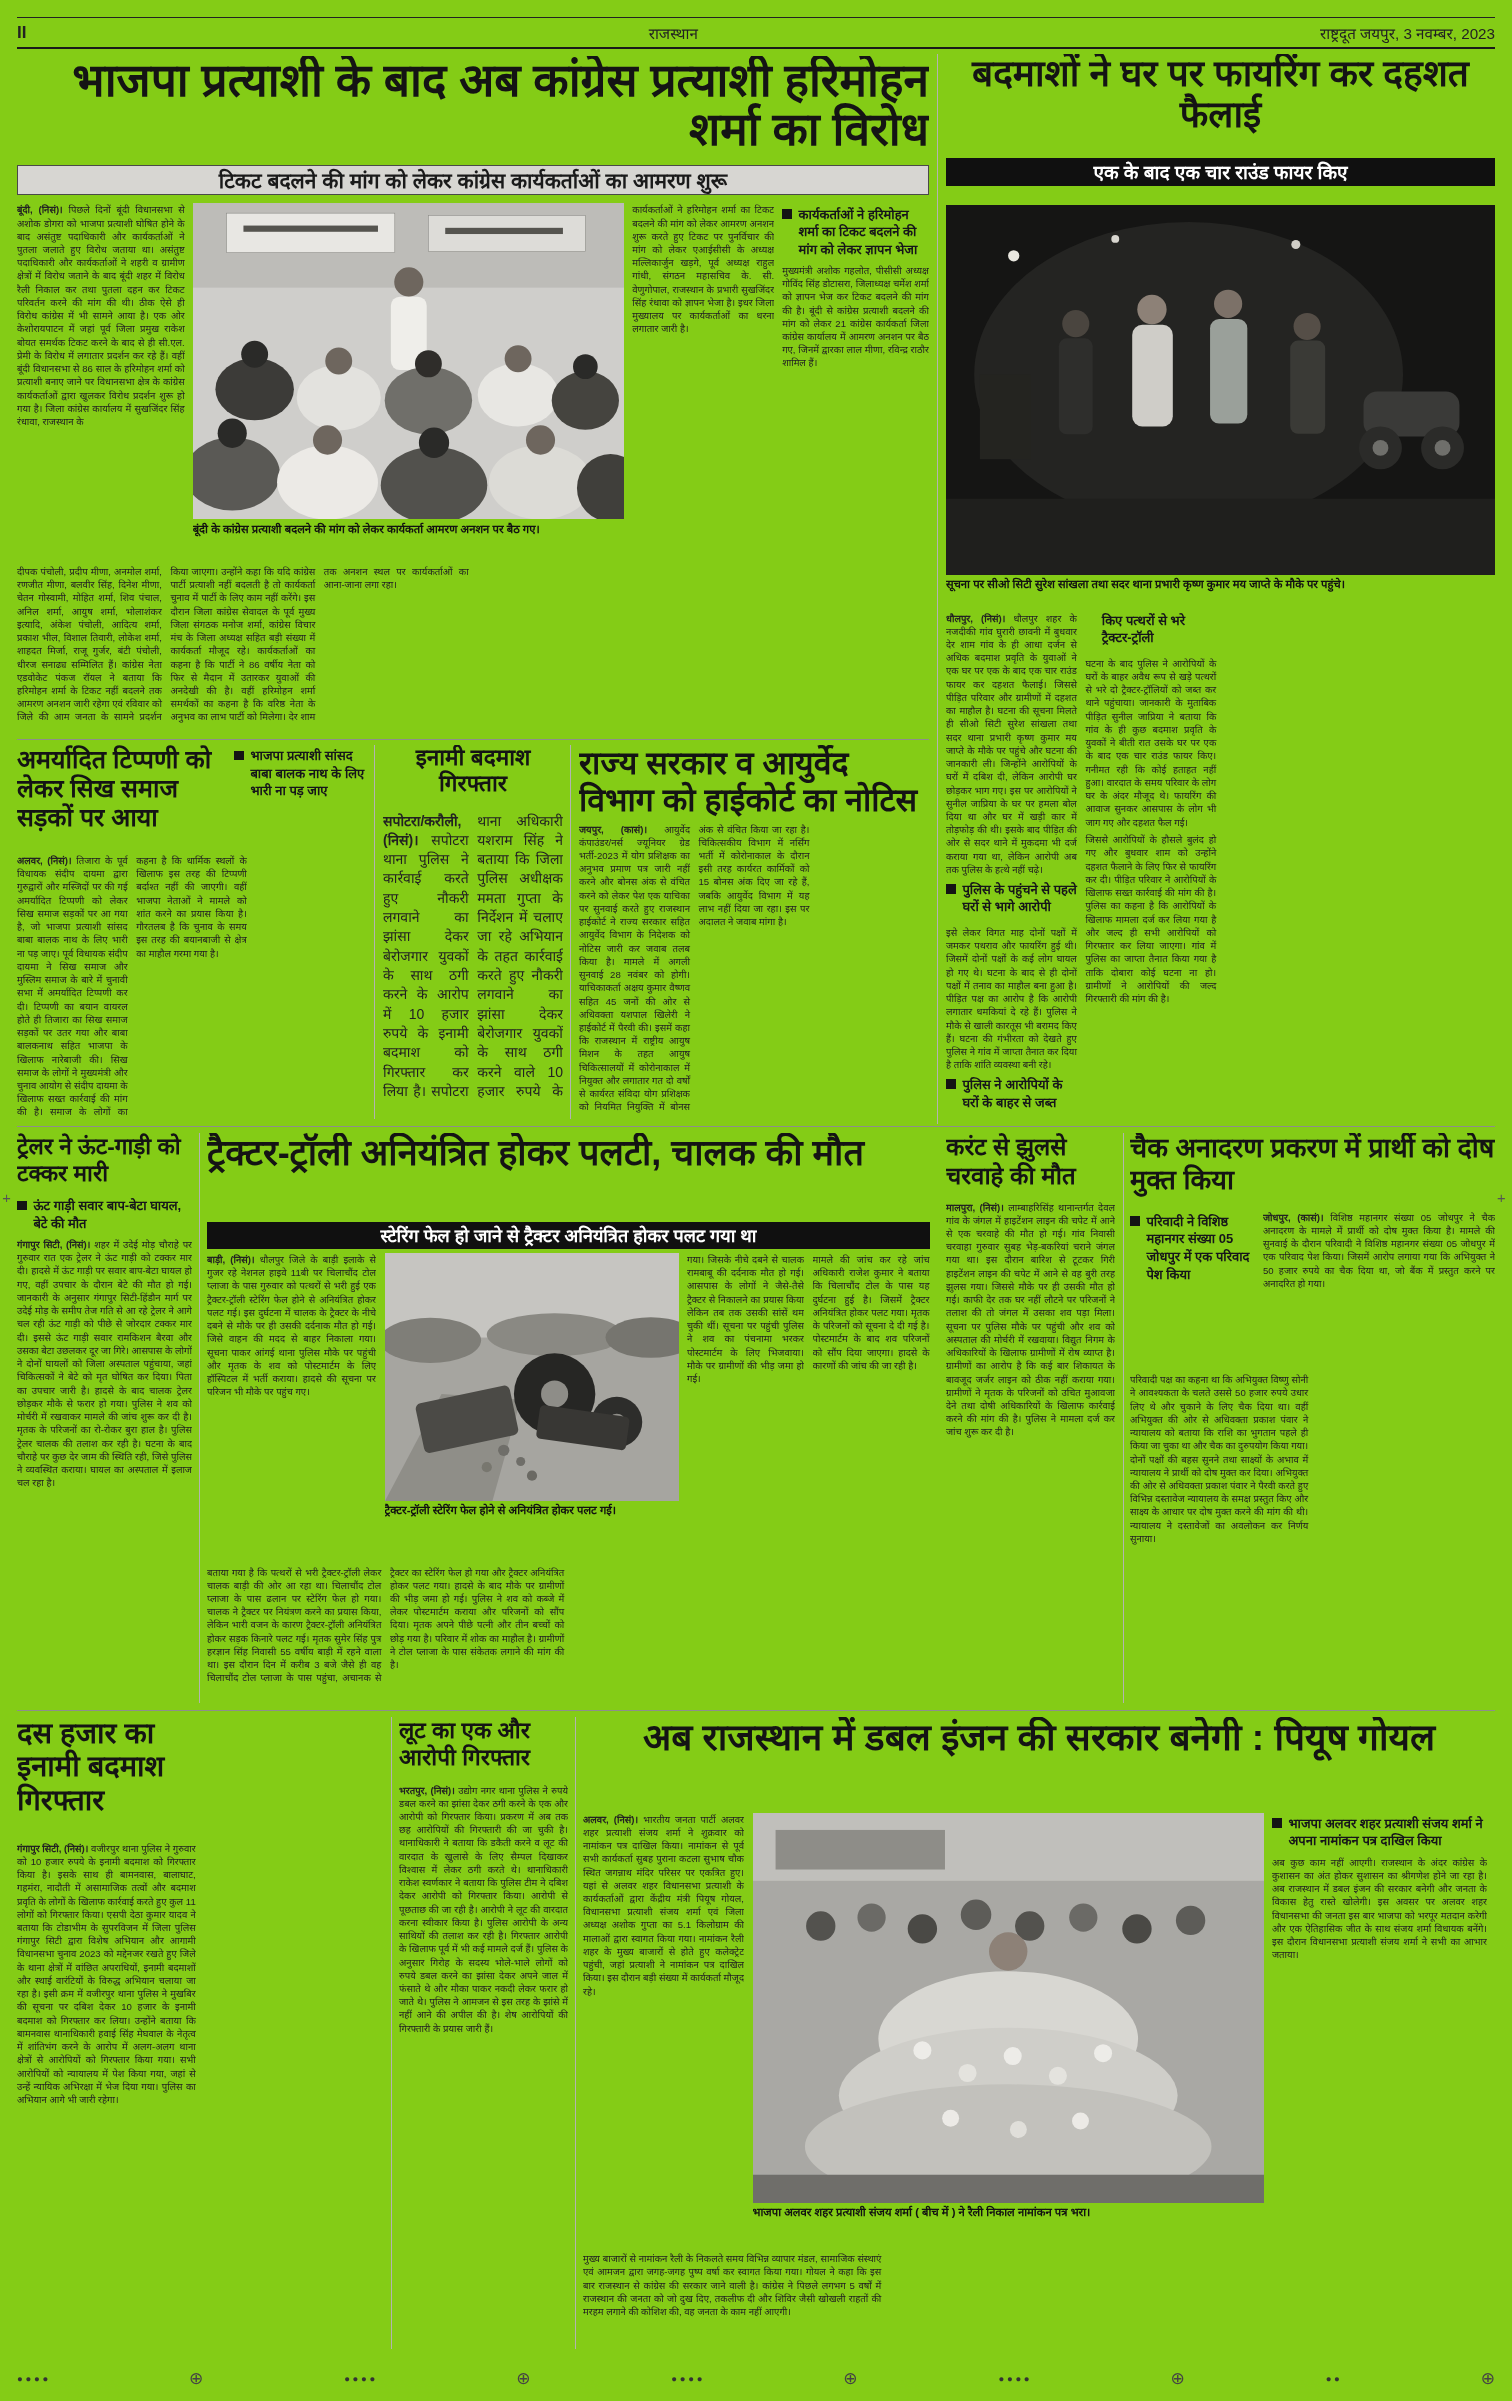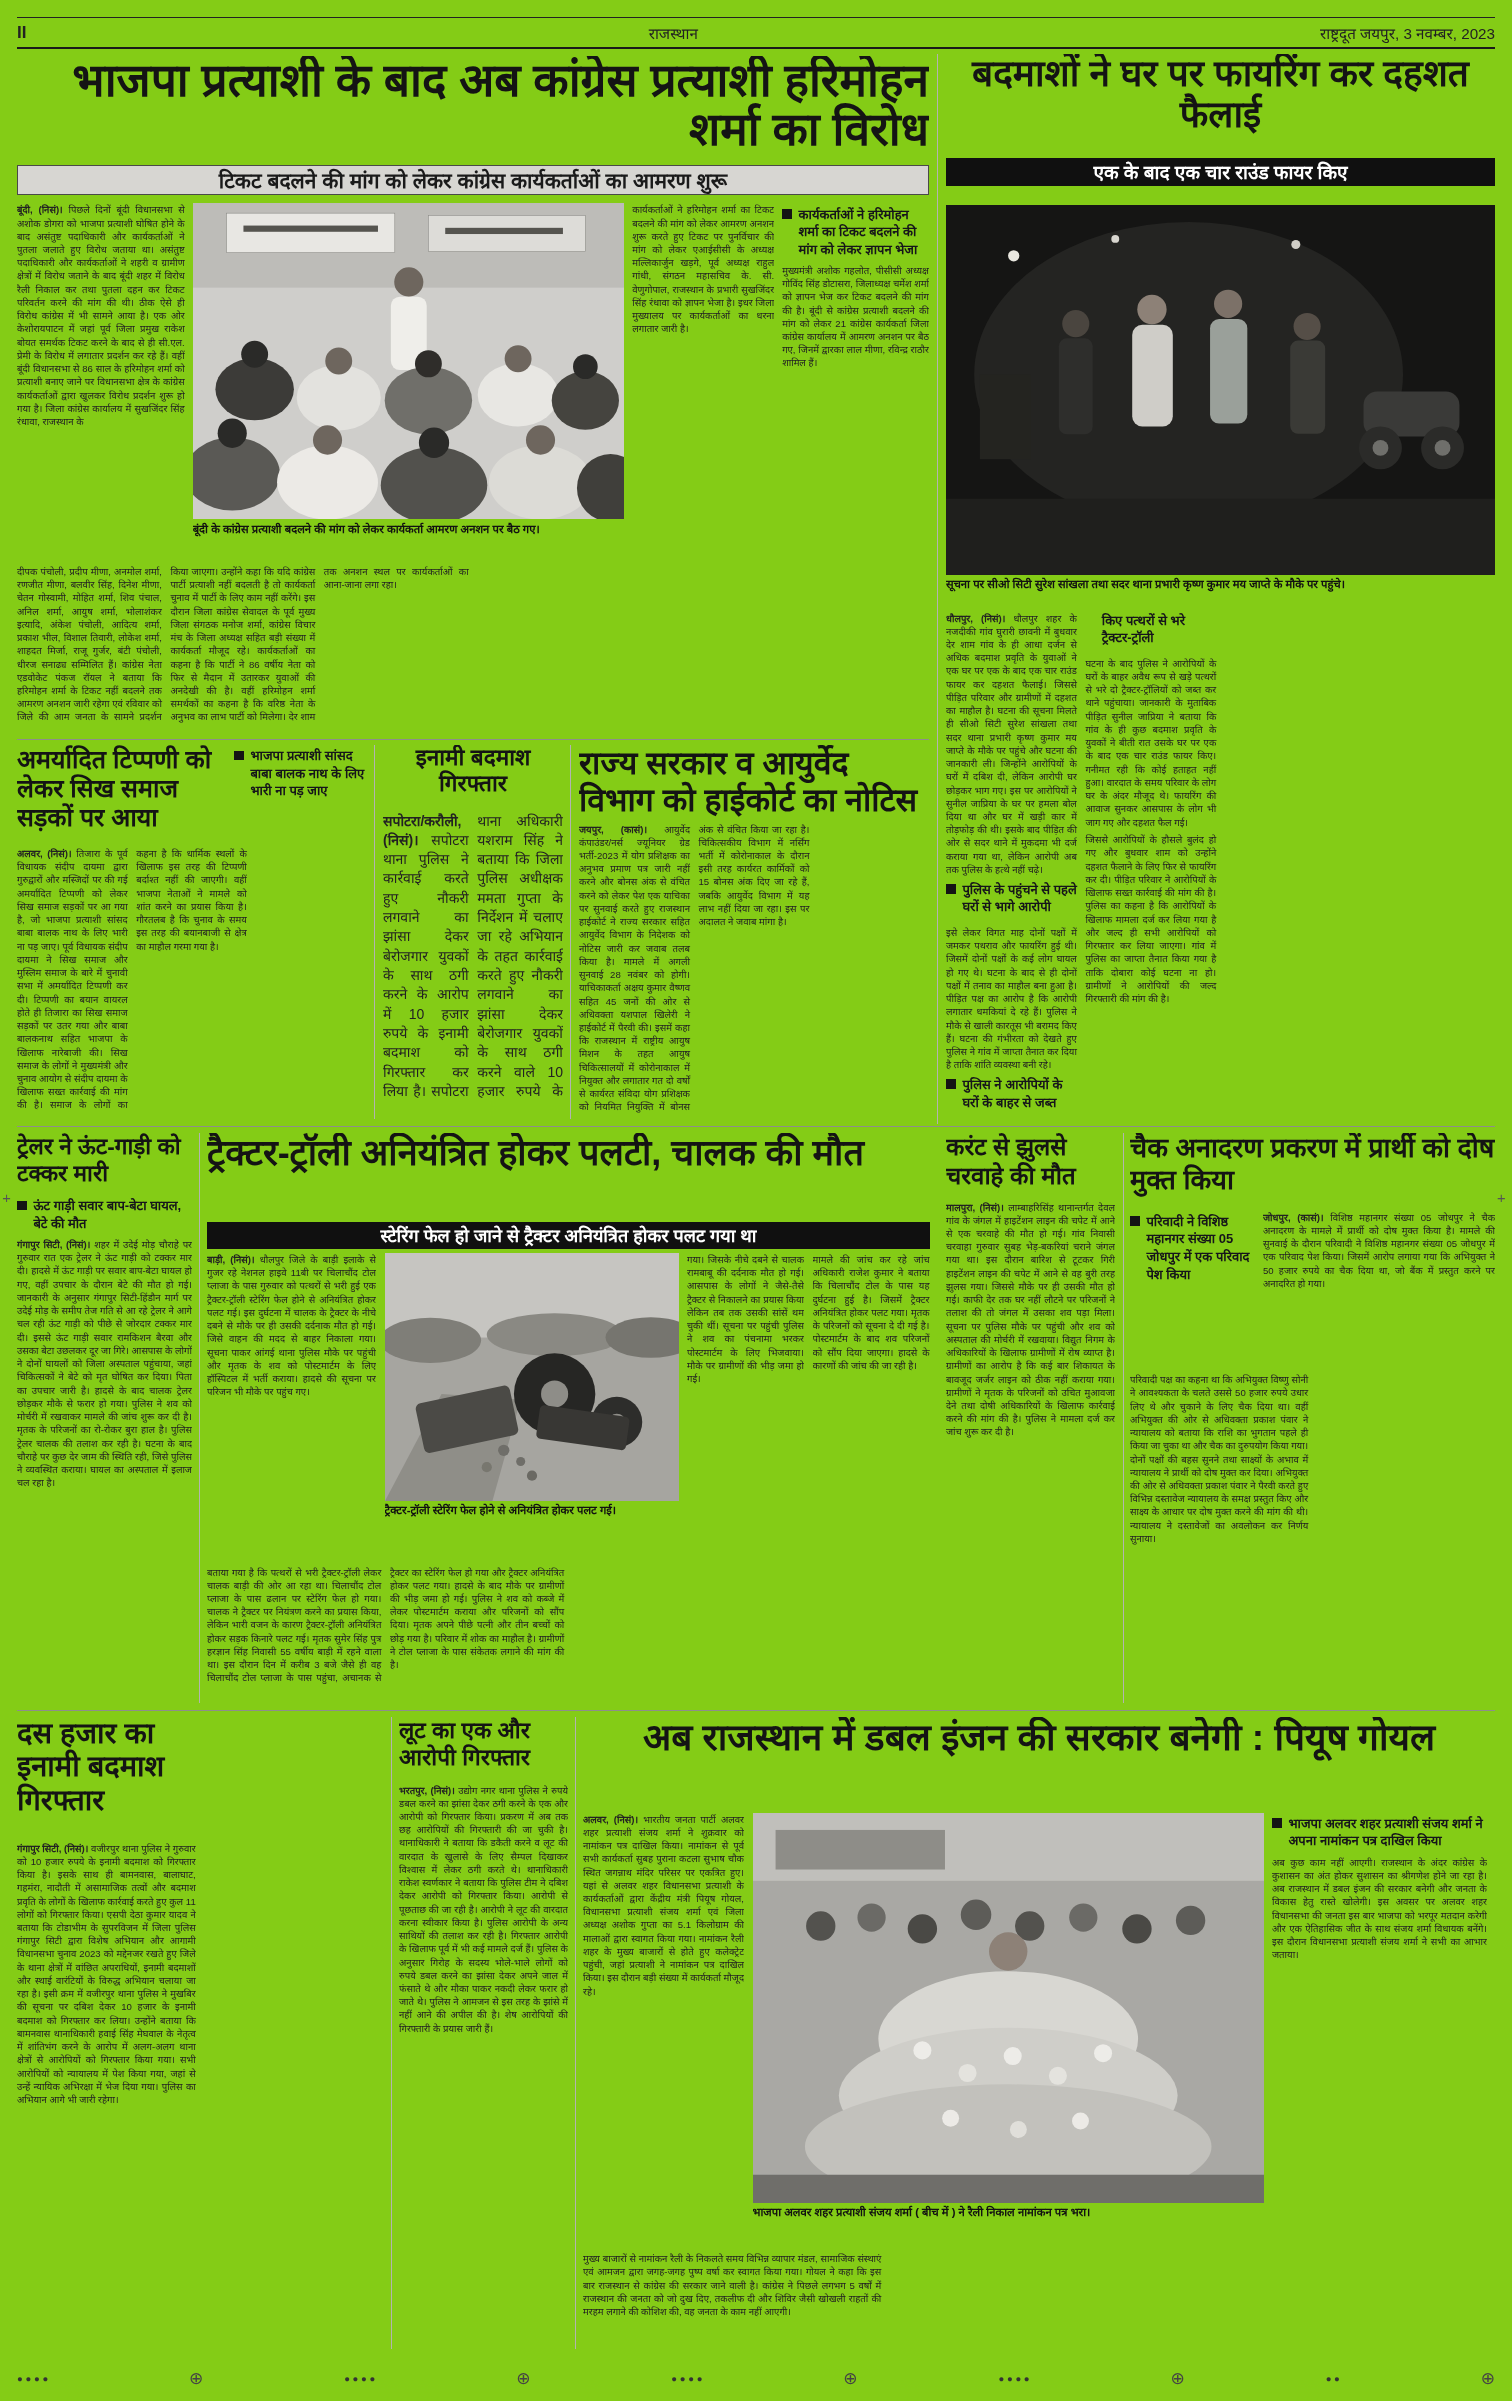--- a/index.html
+++ b/index.html
@@ -146,21 +146,21 @@
   <div class="hr" style="left:17px;top:739px;width:912px"></div>
 
   <section class="art" style="left:17px;top:745px;width:349px;height:374px">
     <div style="display:flex;gap:9px">
       <h2 class="clip" style="font-size:25px;line-height:1.15;width:208px;height:90px">अमर्यादित टिप्पणी को लेकर सिख समाज सड़कों पर आया</h2>
       <div class="inset" style="width:131px">
         <span class="sq"></span>
         <p>भाजपा प्रत्याशी सांसद बाबा बालक नाथ के लिए भारी ना पड़ जाए</p>
       </div>
     </div>
-    <div class="bt cols clip" style="column-count:3;height:271px;margin-top:12px">
+    <div class="bt cols clip" style="column-count:3;height:271px;margin-top:19px">
       <p><b>अलवर, (निसं)।</b>
          <span>तिजारा के पूर्व विधायक संदीप दायमा द्वारा गुरुद्वारों और मस्जिदों पर की गई अमर्यादित टिप्पणी को लेकर सिख समाज सड़कों पर आ गया है, जो भाजपा प्रत्याशी सांसद बाबा बालक नाथ के लिए भारी ना पड़ जाए। पूर्व विधायक संदीप दायमा ने सिख समाज और मुस्लिम समाज के बारे में चुनावी सभा में अमर्यादित टिप्पणी कर दी। टिप्पणी का बयान वायरल होते ही तिजारा का सिख समाज सड़कों पर उतर गया और बाबा बालकनाथ सहित भाजपा के खिलाफ नारेबाजी की। सिख समाज के लोगों ने मुख्यमंत्री और चुनाव आयोग से संदीप दायमा के खिलाफ सख्त कार्रवाई की मांग की है। समाज के लोगों का कहना है कि धार्मिक स्थलों के खिलाफ इस तरह की टिप्पणी बर्दाश्त नहीं की जाएगी। वहीं भाजपा नेताओं ने मामले को शांत करने का प्रयास किया है। गौरतलब है कि चुनाव के समय इस तरह की बयानबाजी से क्षेत्र का माहौल गरमा गया है।</span></p>
     </div>
   </section>
 
   <div class="vr" style="left:374px;top:745px;height:374px"></div>
 
   <section class="art" style="left:383px;top:745px;width:180px;height:374px">
     <h2 class="clip" style="font-size:22.6px;line-height:1.15;text-align:center;height:62px">इनामी बदमाश गिरफ्तार</h2>
     <div class="bt cols clip" style="column-count:2;height:305px;margin-top:4.5px;font-size:14px">

